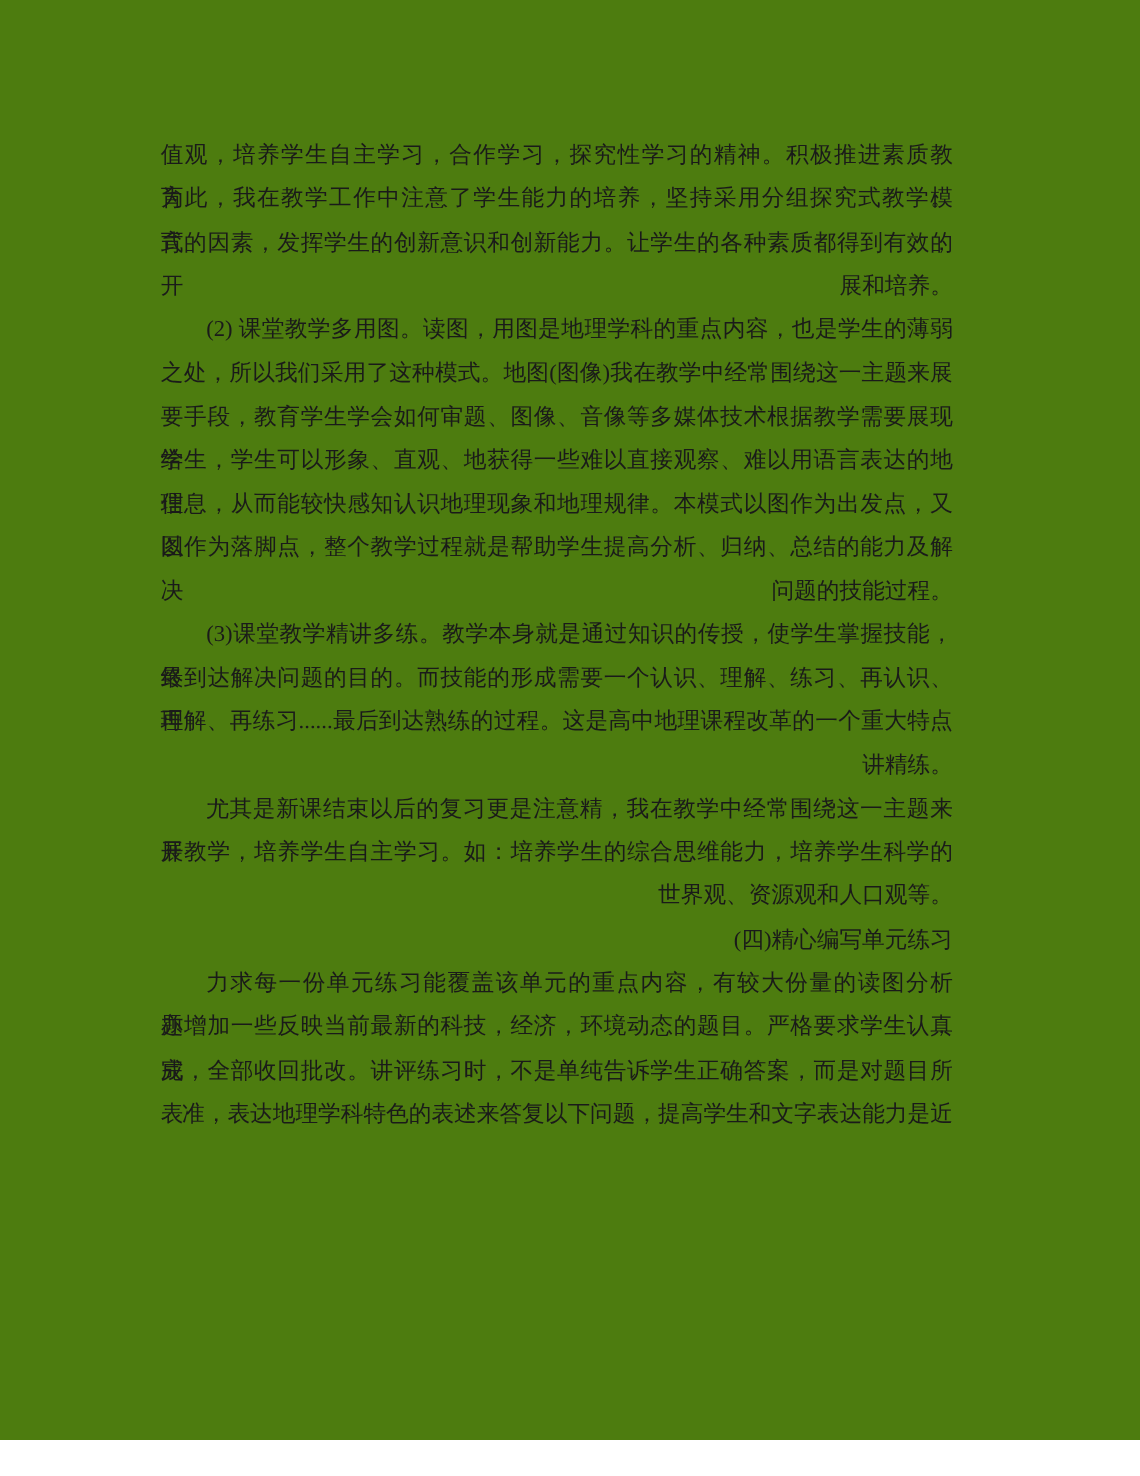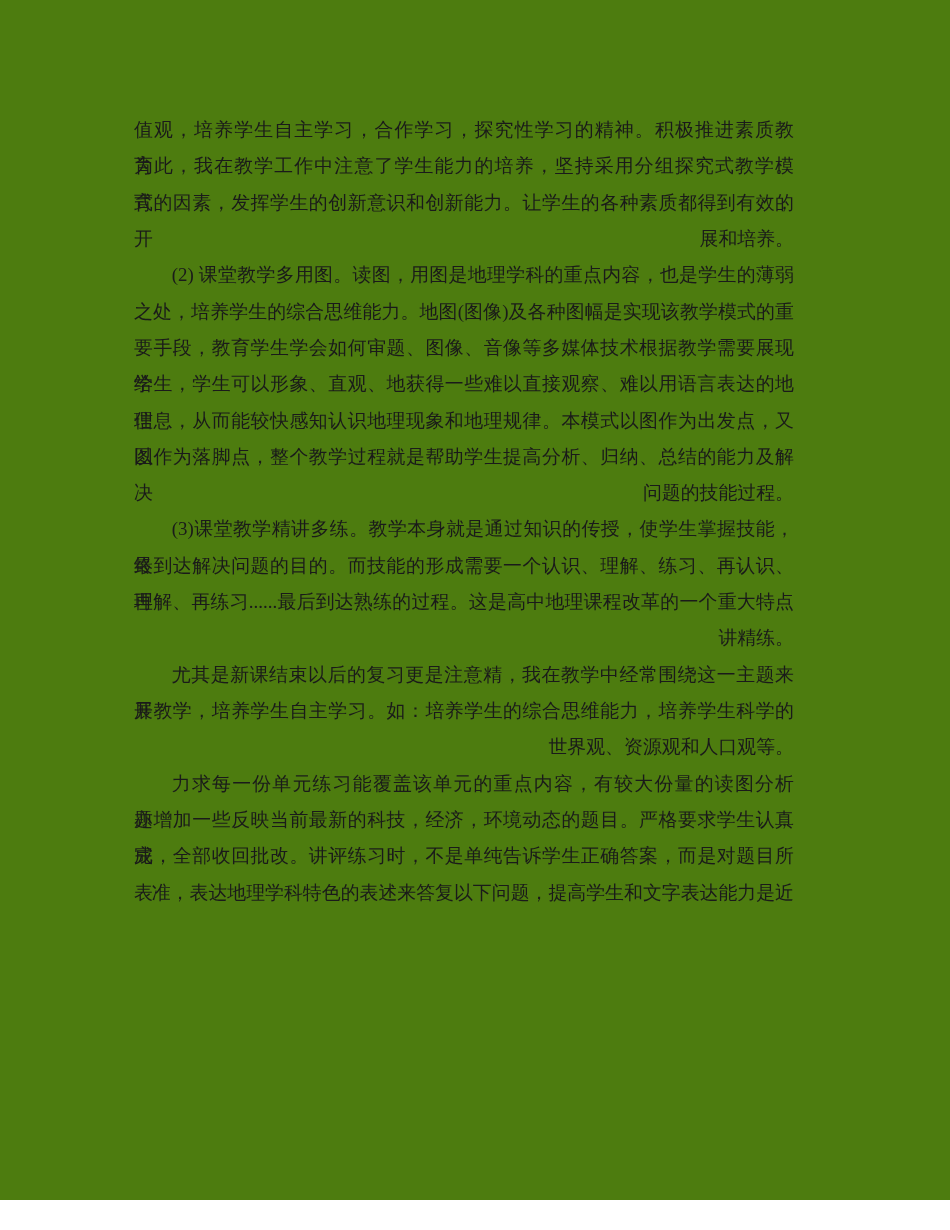--- a/index.html
+++ b/index.html
@@ -41,31 +41,32 @@
 </head>
 <body>
 
 <div class="page">
   <div class="text-block" style="color: rgb(26, 26, 26);">
       <div class="line just">值观，培养学生自主学习，合作学习，探究性学习的精神。积极推进素质教育。</div>
       <div class="line just">为此，我在教学工作中注意了学生能力的培养，坚持采用分组探究式教学模式，</div>
       <div class="line just">育的因素，发挥学生的创新意识和创新能力。让学生的各种素质都得到有效的开</div>
       <div class="line">展和培养。</div>
       <div class="line indent just">(2) 课堂教学多用图。读图，用图是地理学科的重点内容，也是学生的薄弱</div>
-      <div class="line just">之处，培养学生的综合思维能力。地图(图像)及各种图幅是实现该教学模式的重</div>
+      <div class="line just">之处，所以我们采用了这种模式。地图(图像)我在教学中经常围绕这一主题来展</div>
       <div class="line just">要手段，教育学生学会如何审题、图像、音像等多媒体技术根据教学需要展现给</div>
       <div class="line just">学生，学生可以形象、直观、地获得一些难以直接观察、难以用语言表达的地理</div>
       <div class="line just">信息，从而能较快感知认识地理现象和地理规律。本模式以图作为出发点，又以</div>
       <div class="line just">图作为落脚点，整个教学过程就是帮助学生提高分析、归纳、总结的能力及解决</div>
       <div class="line">问题的技能过程。</div>
       <div class="line indent just">(3)课堂教学精讲多练。教学本身就是通过知识的传授，使学生掌握技能，最</div>
       <div class="line just">终到达解决问题的目的。而技能的形成需要一个认识、理解、练习、再认识、再</div>
       <div class="line just">理解、再练习......最后到达熟练的过程。这是高中地理课程改革的一个重大特点</div>
       <div class="line">讲精练。</div>
       <div class="line indent just">尤其是新课结束以后的复习更是注意精，我在教学中经常围绕这一主题来展</div>
       <div class="line just">开教学，培养学生自主学习。如：培养学生的综合思维能力，培养学生科学的</div>
       <div class="line">世界观、资源观和人口观等。</div>
+      <div class="line indent">(四)精心编写单元练习</div>
       <div class="line indent just">力求每一份单元练习能覆盖该单元的重点内容，有较大份量的读图分析题，</div>
       <div class="line just">亦增加一些反映当前最新的科技，经济，环境动态的题目。严格要求学生认真完</div>
       <div class="line just">成，全部收回批改。讲评练习时，不是单纯告诉学生正确答案，而是对题目所表</div>
       <div class="line">准，表达地理学科特色的表述来答复以下问题，提高学生和文字表达能力是近</div>
     </div>
 </div>
 
 </body></html>

